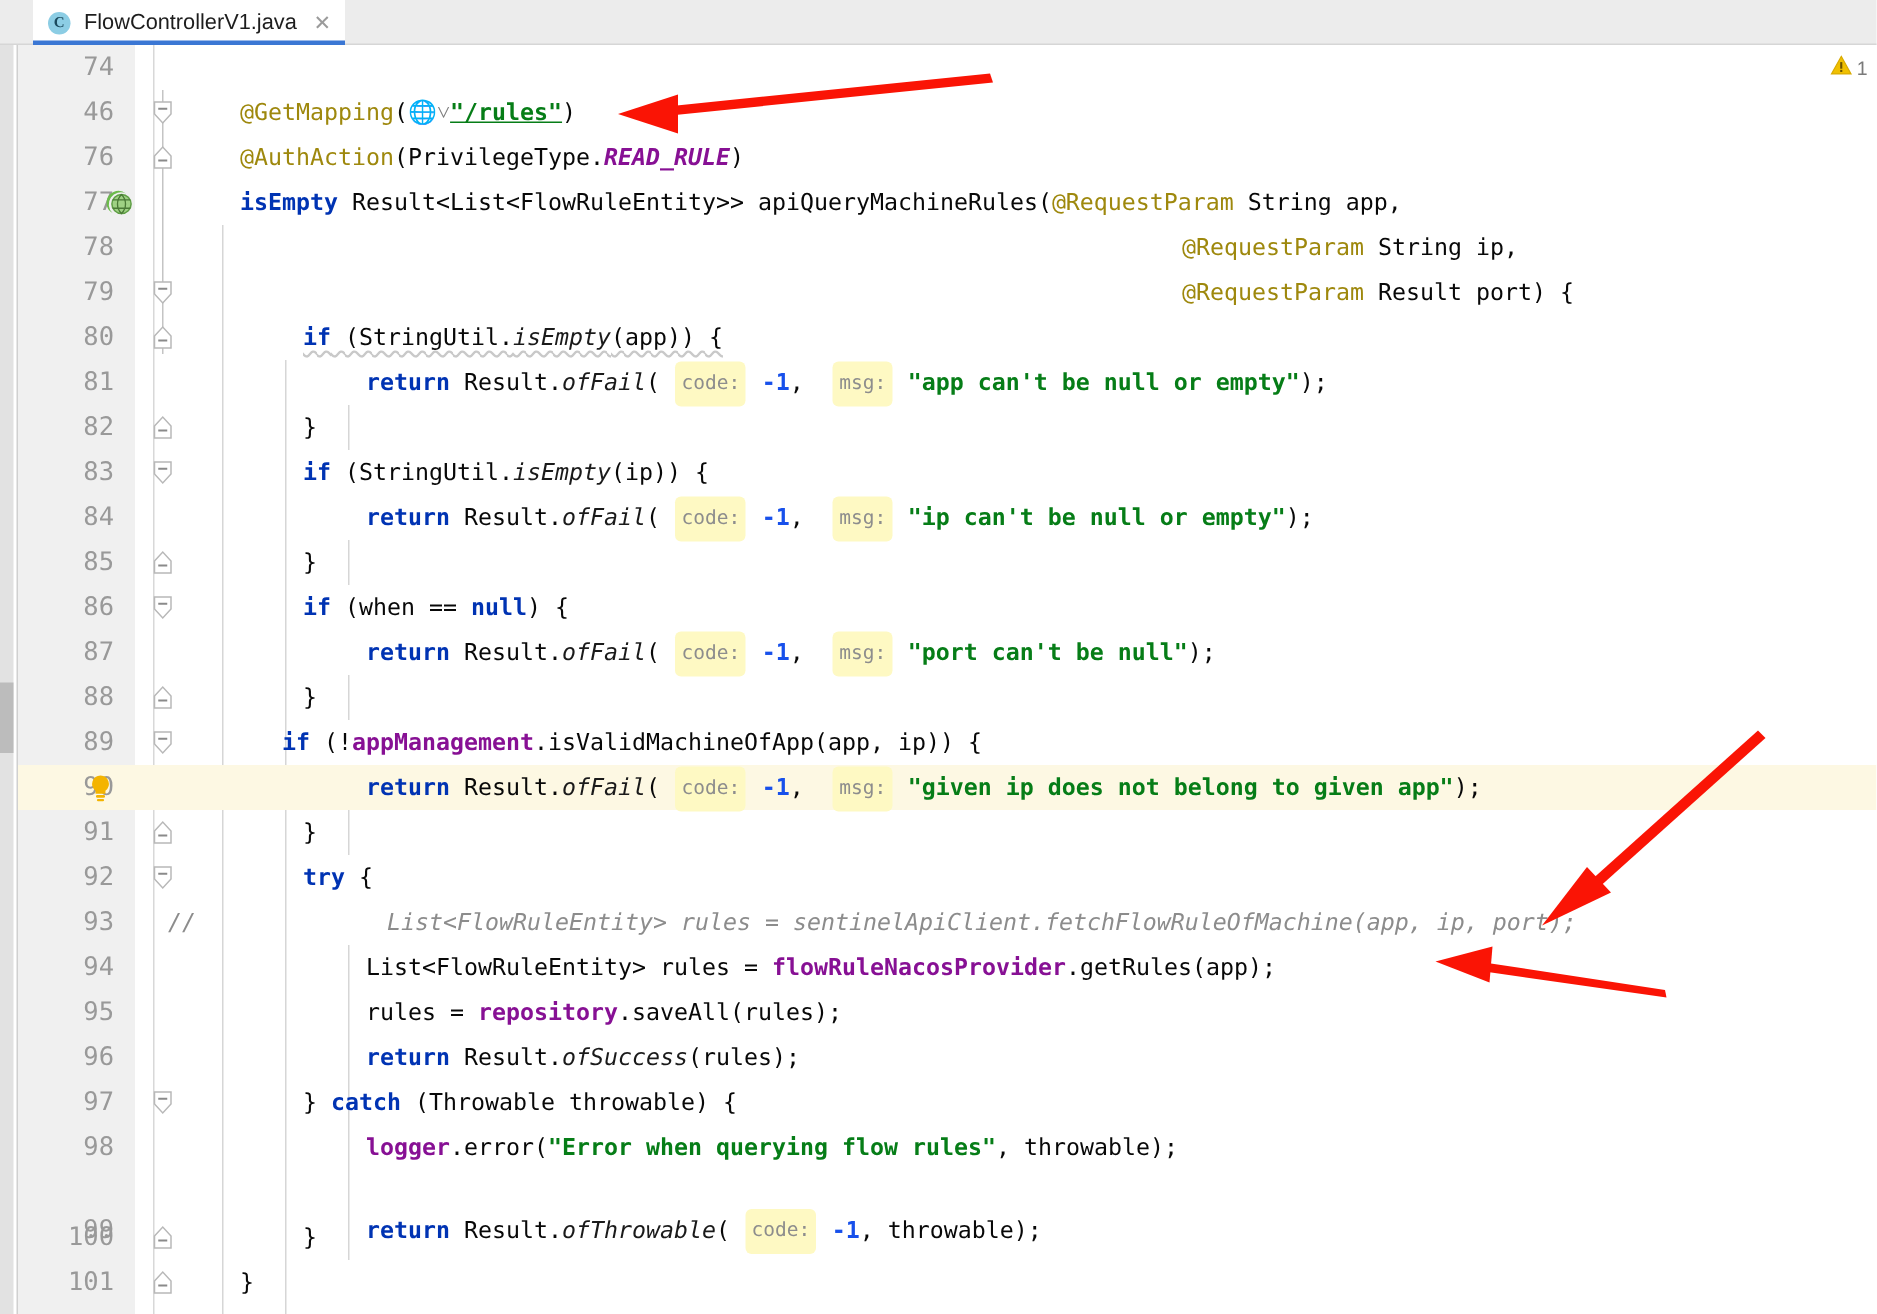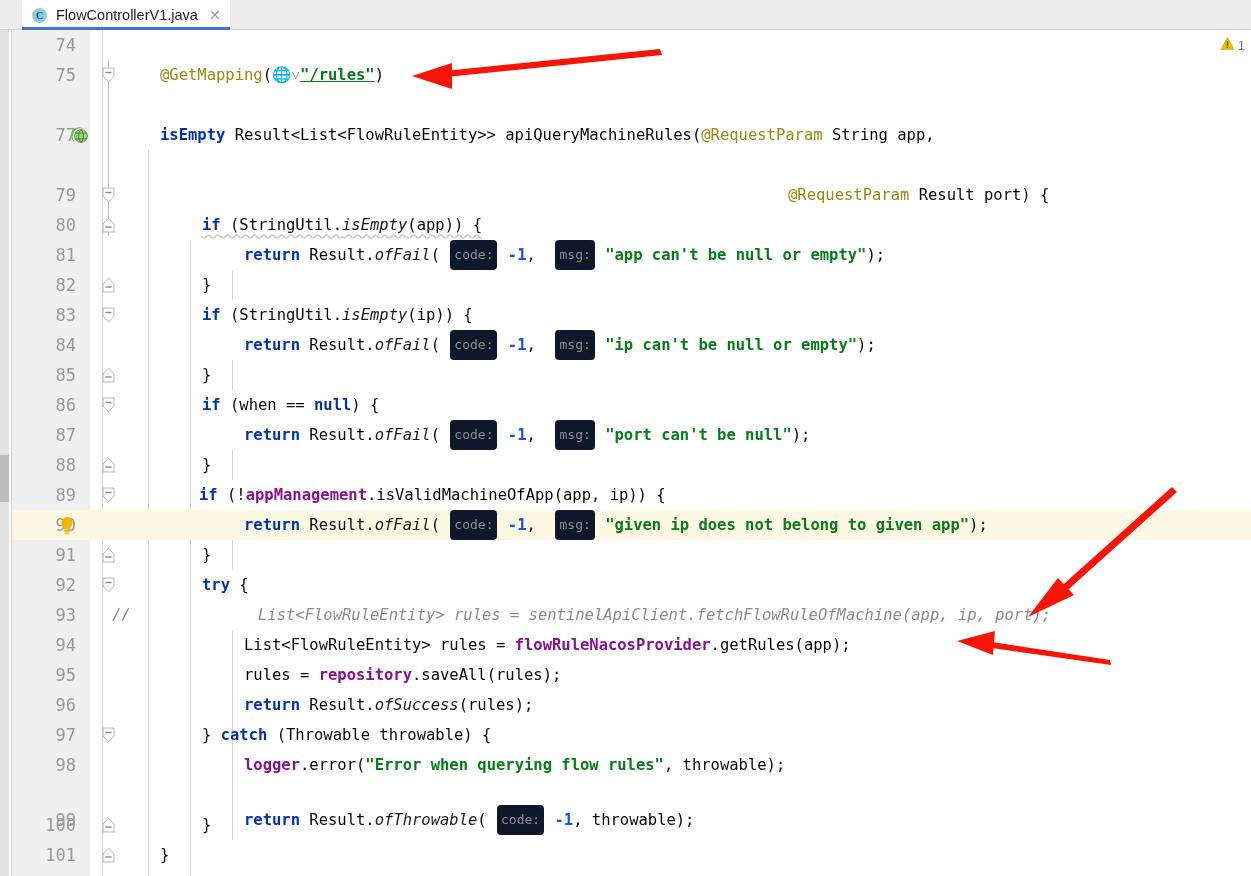--- a/index.html
+++ b/index.html
@@ -102,21 +102,21 @@
   .num     { color:#1750eb; font-weight:bold; }
   .fld     { color:#871094; font-weight:bold; }
   .stat    { color:#1a1a1a; font-style:italic; }
   .cmt     { color:#8c8c8c; font-style:italic; }
   .cnst    { color:#871094; font-style:italic; font-weight:bold; }
   .plain   { color:#080808; }
   .ulink   { color:#067d17; font-weight:bold; text-decoration:underline; }
   .uid     { text-decoration-color:#9a9a9a;text-align:center; }
   .hint{
     display:inline-block;
-    background:#0f172a;border-radius:4px;
+    background:#fef9c3;border-radius:4px;
     color:#8d8d8d;font-size:13px;
     padding:0 4px;margin:0 1px;
     font-family:"DejaVu Sans Mono", monospace;
     vertical-align:1px;
   }
   .squiggle{
     text-decoration:underline;
     text-decoration-style:wavy;
     text-decoration-color:#c9c9c9;
     text-underline-offset:3px;
@@ -188,43 +188,57 @@
   <div class="iguide" style="left:220px;top:420px;height:30px;"></div>
   <div class="iguide" style="left:220px;top:510px;height:30px;"></div>
   <div class="iguide" style="left:220px;top:600px;height:150px;"></div>
   <div class="iguide" style="left:220px;top:750px;height:60px;"></div>
 
   <div class="line" style="top:0px;">
     <span class="ln">74</span>
   </div>
 
   <div class="line" style="top:30px;">
-    <span class="ln">75</span>
+    <span class="ln">46</span>
     <span class="fold" style="top:0px;">
       <svg width="17" height="30" viewBox="0 0 17 30">
         <path d="M3 8 L14 8 L14 16 L8.5 22 L3 16 Z" fill="#ffffff" stroke="#b8b8b8" stroke-width="1"></path>
         <line x1="5.5" y1="12.5" x2="11.5" y2="12.5" stroke="#8a8a8a" stroke-width="1.4"></line>
       </svg>
     </span>
     <span class="code" style="left:148px;"><span class="anno">@GetMapping</span><span class="plain">(</span><span style="color:#7d7d7d;">🌐˅</span><span class="ulink">"/rules"</span><span class="plain">)</span></span>
   </div>
 
+  <div class="line" style="top:60px;">
+    <span class="ln">76</span>
+    <span class="fold" style="top:0px;">
+      <svg width="17" height="30" viewBox="0 0 17 30">
+        <path d="M3 14 L8.5 8 L14 14 L14 22 L3 22 Z" fill="#ffffff" stroke="#b8b8b8" stroke-width="1"></path>
+        <line x1="5.5" y1="17" x2="11.5" y2="17" stroke="#8a8a8a" stroke-width="1.4"></line>
+      </svg>
+    </span>
+    <span class="code" style="left:148px;"><span class="anno">@AuthAction</span><span class="plain">(PrivilegeType.</span><span class="cnst">READ_RULE</span><span class="plain">)</span></span>
+  </div>
 
   <div class="line" style="top:90px;">
     <span class="ln">77</span>
     <span class="gutter-mark" style="left:56px;">
       <svg width="22" height="30" viewBox="0 0 22 30">
         <path d="M3 15 a8 8 0 0 1 13 -6 a8 8 0 0 0 -9 13 a8 8 0 0 1 -4 -7 z" fill="#6cbb4c"></path>
         <circle cx="13" cy="16" r="6.4" fill="#9fd184" stroke="#5f9e45" stroke-width="1"></circle>
         <path d="M7.2 13.2 h11.6 M7.2 18.8 h11.6 M13 9.6 a9 9 0 0 1 0 12.8 a9 9 0 0 1 0 -12.8" fill="none" stroke="#4b7a37" stroke-width="0.9"></path>
       </svg>
     </span>
     <span class="code" style="left:148px;"><span class="kw">isEmpty</span><span class="plain"> Result&lt;List&lt;FlowRuleEntity&gt;&gt; apiQueryMachineRules(</span><span class="anno">@RequestParam</span><span class="plain"> String app,</span></span>
   </div>
 
+  <div class="line" style="top:120px;">
+    <span class="ln">78</span>
+    <span class="code" style="left:776px;"><span class="anno">@RequestParam</span><span class="plain"> String ip,</span></span>
+  </div>
 
   <div class="line" style="top:150px;">
     <span class="ln">79</span>
     <span class="fold" style="top:0px;">
       <svg width="17" height="30" viewBox="0 0 17 30">
         <path d="M3 8 L14 8 L14 16 L8.5 22 L3 16 Z" fill="#ffffff" stroke="#b8b8b8" stroke-width="1"></path>
         <line x1="5.5" y1="12.5" x2="11.5" y2="12.5" stroke="#8a8a8a" stroke-width="1.4"></line>
       </svg>
     </span>
     <span class="code" style="left:776px;"><span class="anno">@RequestParam</span><span class="plain"> Result port) {</span></span>
@@ -312,21 +326,21 @@
   </div>
 
   <div class="line" style="top:450px;">
     <span class="ln">89</span>
     <span class="fold" style="top:0px;">
       <svg width="17" height="30" viewBox="0 0 17 30">
         <path d="M3 8 L14 8 L14 16 L8.5 22 L3 16 Z" fill="#ffffff" stroke="#b8b8b8" stroke-width="1"></path>
         <line x1="5.5" y1="12.5" x2="11.5" y2="12.5" stroke="#8a8a8a" stroke-width="1.4"></line>
       </svg>
     </span>
-    <span class="code" style="left:187px;"><span class="kw">if</span><span class="plain"> (!</span><span class="fld">appManagement</span><span class="plain">.isValidMachineOfApp(app, ip)) {</span></span>
+    <span class="code" style="left:176px;"><span class="kw">if</span><span class="plain"> (!</span><span class="fld">appManagement</span><span class="plain">.isValidMachineOfApp(app, ip)) {</span></span>
   </div>
 
   <div class="line hl" style="top:480px;">
     <span class="ln">90</span>
     <span class="gutter-mark" style="left:44px;">
       <svg width="22" height="30" viewBox="0 0 22 30">
         <path d="M11 7 a5.6 5.6 0 0 1 3.3 10.1 v2.1 h-6.6 v-2.1 A5.6 5.6 0 0 1 11 7 z" fill="#f4b400"></path>
         <rect x="8" y="20" width="6" height="1.8" rx="0.8" fill="#f4b400"></rect>
         <rect x="8.6" y="22.6" width="4.8" height="1.6" rx="0.8" fill="#f4b400"></rect>
       </svg>

